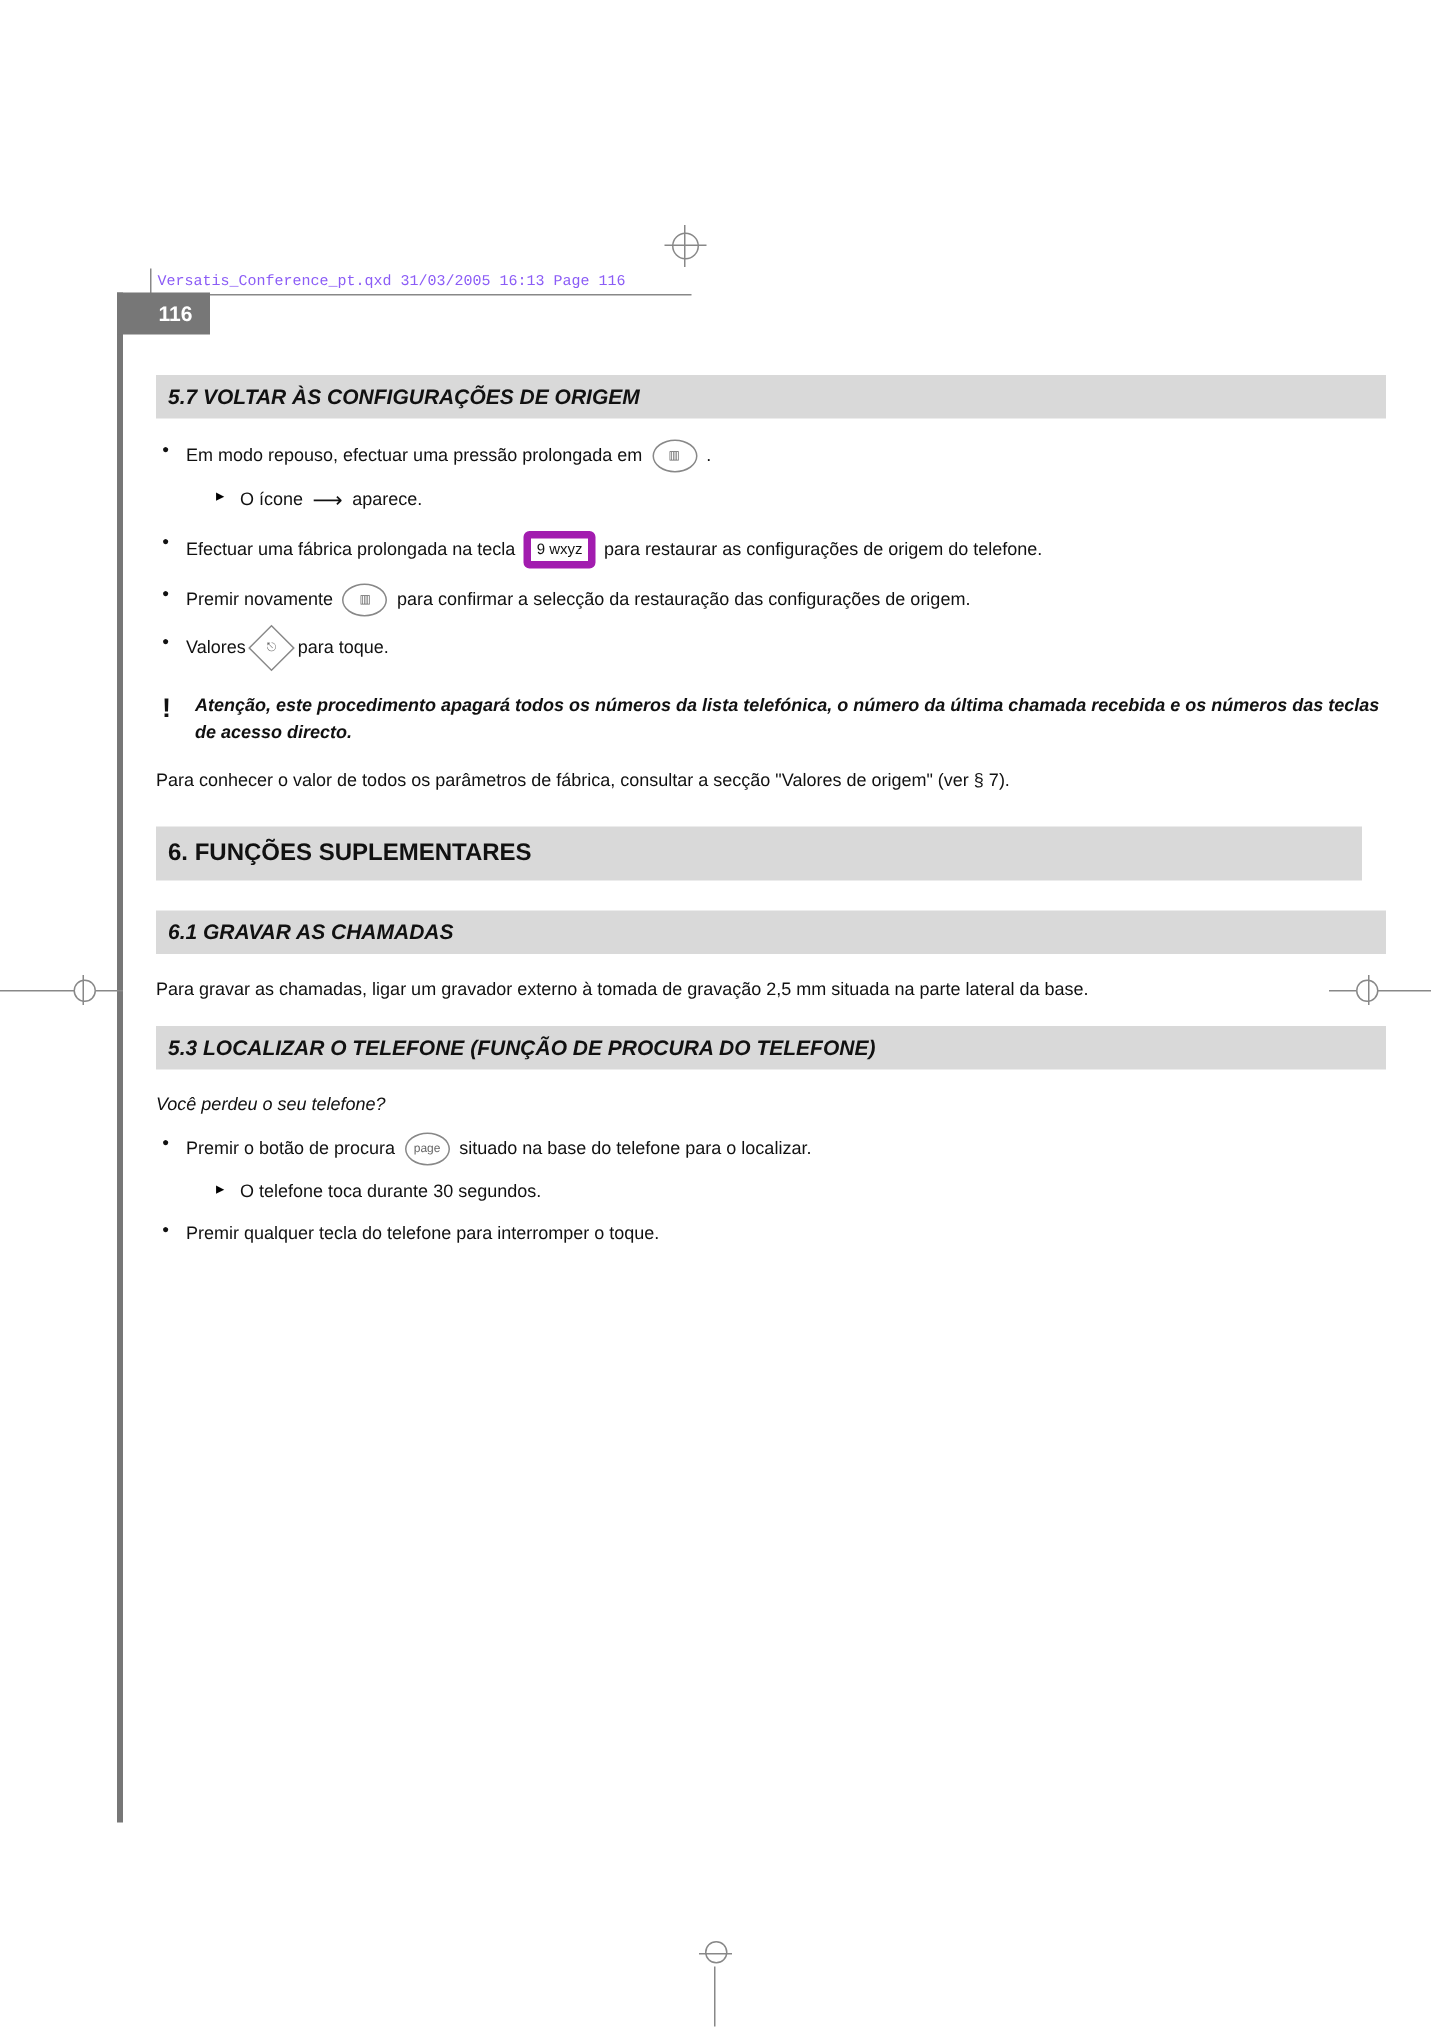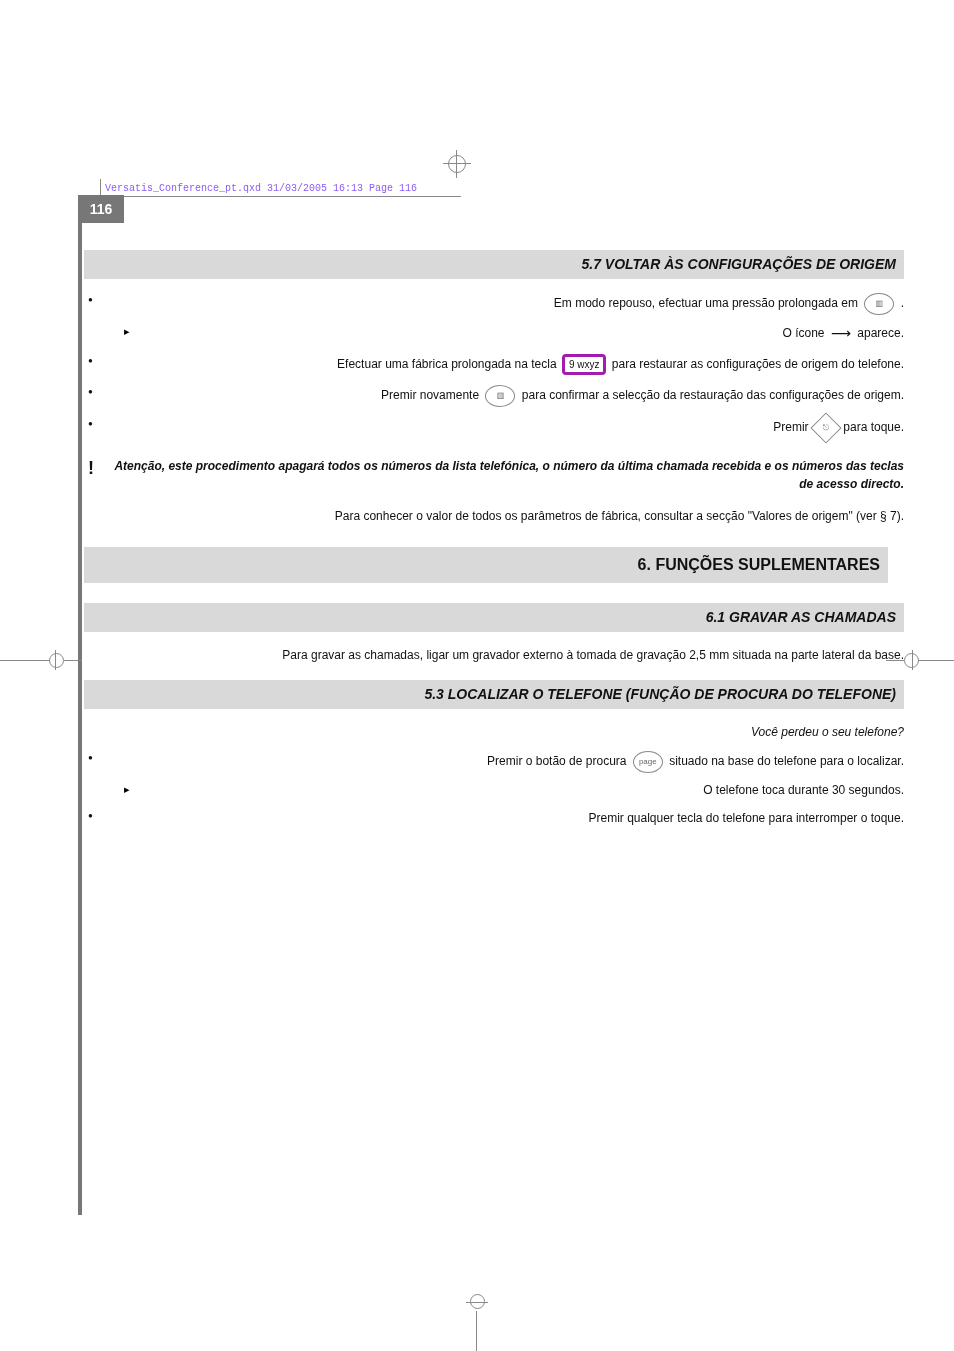--- a/index.html
+++ b/index.html
@@ -56,38 +56,38 @@
     left: 78px;
     width: 46px;
     height: 28px;
     background: #777;
     color: #fff;
     font-weight: bold;
     font-size: 14px;
     display: flex;
     align-items: center;
     justify-content: center;
+    padding-left: 16px;
   }
   .side-bar {
     position:absolute;
     top:195px;
     left:78px;
     width:4px;
     height:1020px;
     background:#777;
   }
 
   .content {
     position: absolute;
     top: 250px;
-    left: 84px;
+    left: 104px;
     width: 820px;
     font-size: 12px;
     line-height: 1.5;
-    text-align: right;
   }
   .section-title {
     background: #d9d9d9;
     font-weight: bold;
     font-style: italic;
     font-size: 14px;
     padding: 4px 8px;
     margin-bottom: 14px;
   }
   .chapter-title {
@@ -137,21 +137,21 @@
     position:relative;
   }
   .oval-icon::after{
     content:attr(data-label);
     position:absolute; left:0; right:0; top:0; bottom:0;
     display:flex; align-items:center; justify-content:center;
     font-size:8px; color:#666;
   }
   .key-cap {
     display:inline-block;
-    border:3px solid #a21caf;
+    border:5px solid #a21caf;
     border-radius:4px;
     padding:0 4px;
     font-size:10px;
     vertical-align:middle;
     margin:0 2px;
   }
   .seg-display {
     font-family: "Courier New", monospace;
     letter-spacing: -1px;
     font-size: 13px;
@@ -234,21 +234,21 @@
         <span>Efectuar uma fábrica prolongada na tecla </span>
         <span class="key-cap">9 wxyz</span>
         <span> para restaurar as configurações de origem do telefone.</span>
       </li>
       <li>
         <span>Premir novamente </span>
         <span class="oval-icon" data-label="▥"></span>
         <span> para confirmar a selecção da restauração das configurações de origem.</span>
       </li>
       <li>
-        <span>Premir </span>
+        <span>Valores </span>
         <span class="rhomb-icon"><span>⎋</span></span>
         <span> para toque.</span>
       </li>
     </ul>
 
     <div class="warn">
       <span class="mark">!</span>
       <span>Atenção, este procedimento apagará todos os números da lista telefónica, o número da última chamada recebida e os números das teclas de acesso directo.</span>
     </div>
 

